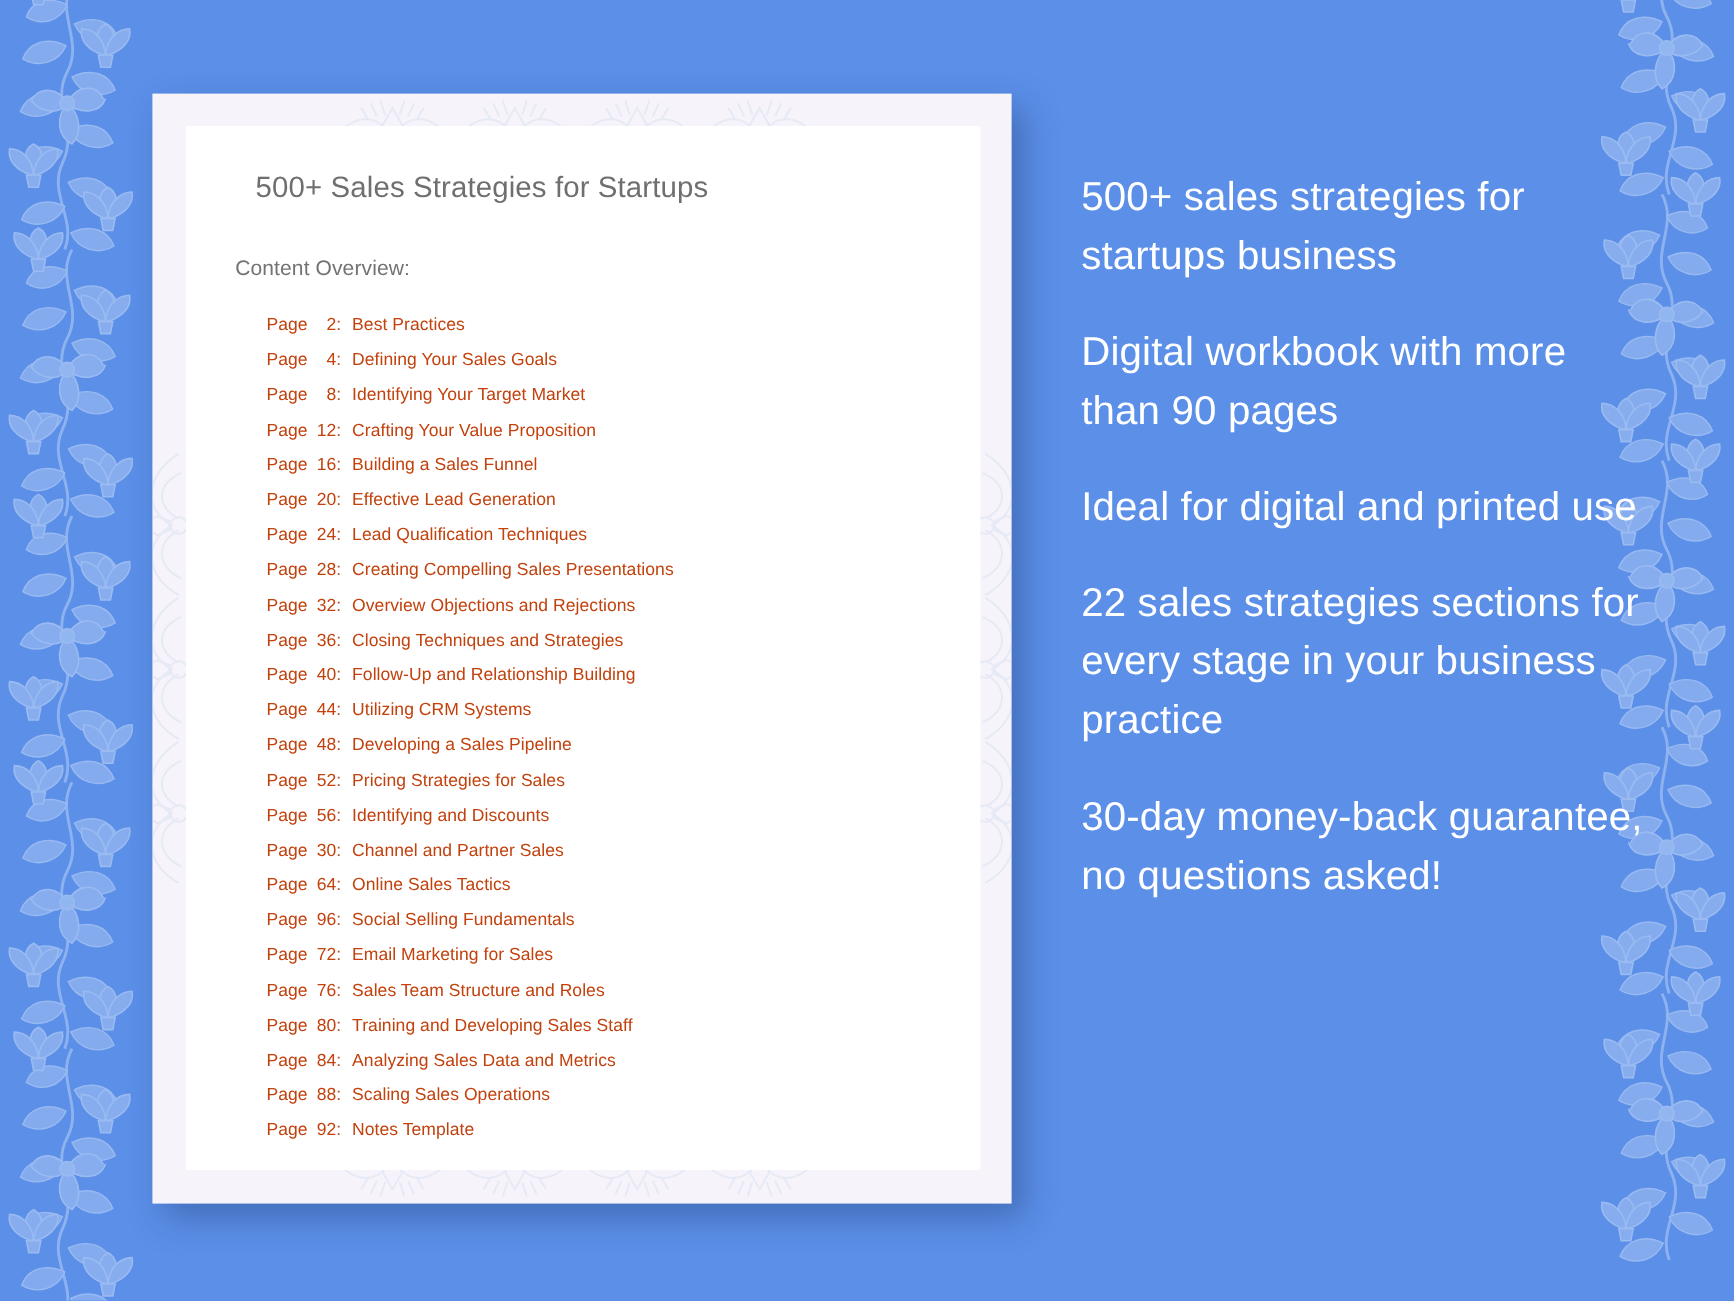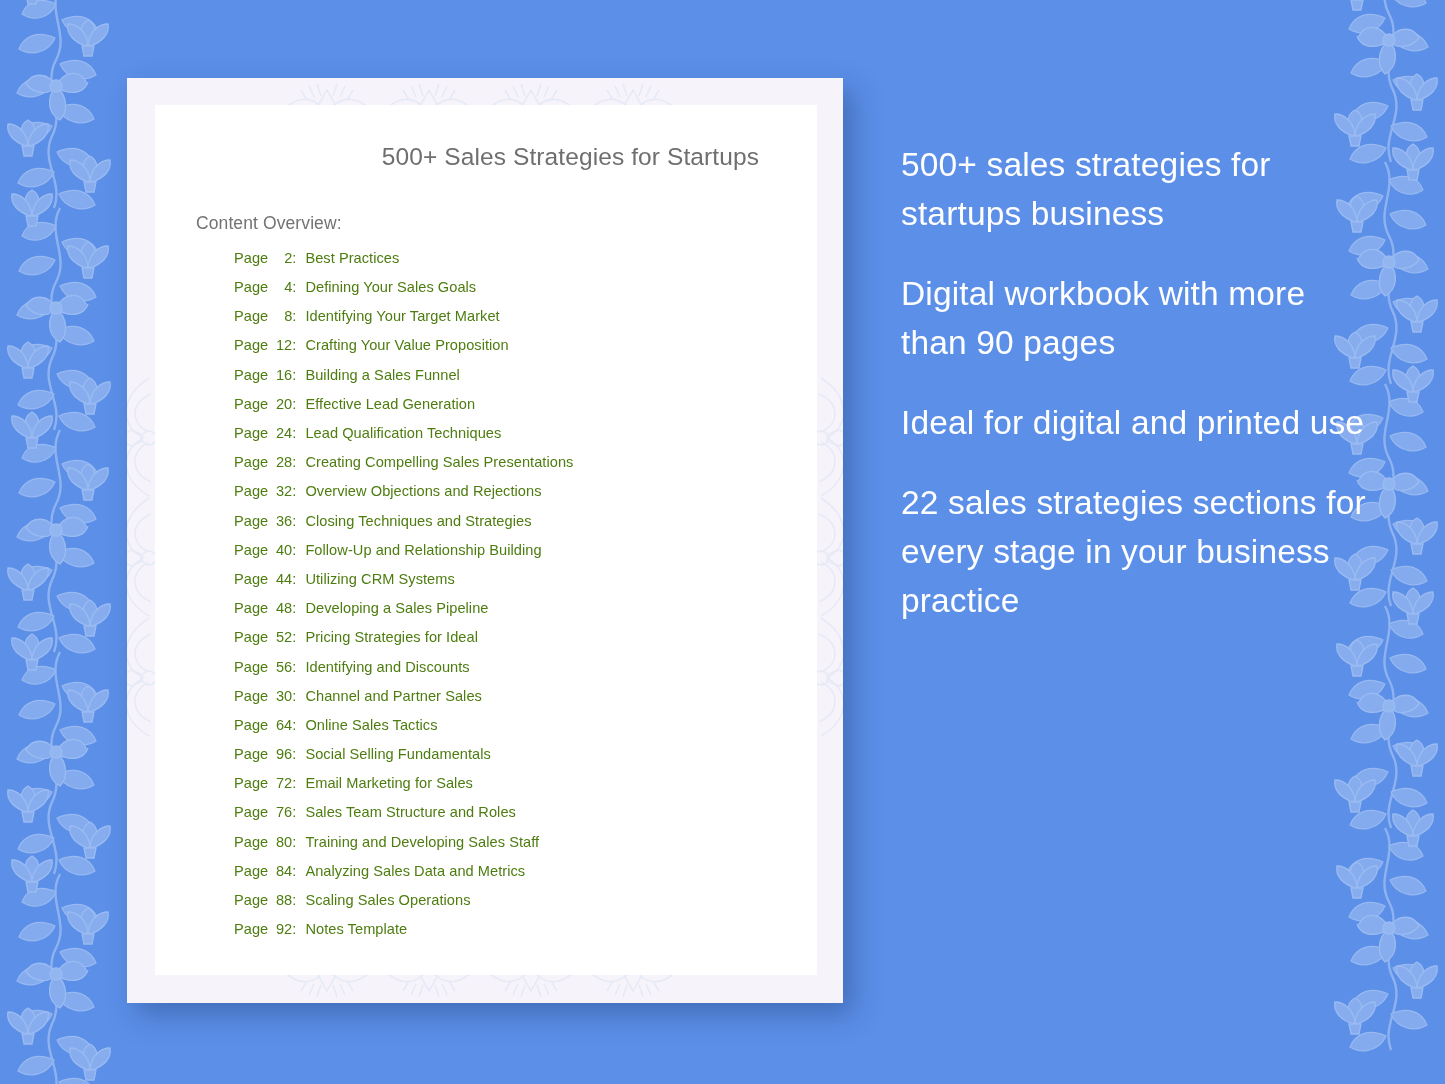--- a/index.html
+++ b/index.html
@@ -40,21 +40,21 @@
   .doc-page {
     position:absolute;
     left:28px; top:27px;
     width:662px; height:870px;
     background:#ffffff;
     z-index:2;
   }
 
   .doc-title {
     margin-top:37px;
-    text-align:right;
+    text-align:left;
     font-size:24.5px;
     line-height:1.22;
     color:#6f6f6f;
     font-weight:400;
     letter-spacing:.1px;
     padding:0 58px;
   }
 
   .overview-label {
     margin-top:41px;
@@ -64,26 +64,25 @@
     letter-spacing:.1px;
   }
 
   .toc-list {
     margin-top:16px;
     margin-left:67px;
     list-style:none;
   }
   .toc-item {
     display:flex;
-    align-items:flex-start;
+    align-items:flex-end;
     font-size:14.6px;
-    color:#4d7c0f;
+    color:#c2410c;
     height:29.2px;
     letter-spacing:.05px;
-    margin-left:12px;
   }
   .toc-page-label { white-space:pre; }
   .toc-page-num {
     display:inline-block;
     min-width:24px;
     text-align:right;
   }
   .toc-colon { margin-right:9px; }
   .toc-title-text { white-space:nowrap; }
 
@@ -313,21 +312,21 @@
         <li class="toc-item">
           <span class="toc-page-label">Page</span>
           <span class="toc-page-num">48</span>
           <span class="toc-colon">:</span>
           <span class="toc-title-text">Developing a Sales Pipeline</span>
         </li>
         <li class="toc-item">
           <span class="toc-page-label">Page</span>
           <span class="toc-page-num">52</span>
           <span class="toc-colon">:</span>
-          <span class="toc-title-text">Pricing Strategies for Ideal</span>
+          <span class="toc-title-text">Pricing Strategies for Sales</span>
         </li>
         <li class="toc-item">
           <span class="toc-page-label">Page</span>
           <span class="toc-page-num">56</span>
           <span class="toc-colon">:</span>
           <span class="toc-title-text">Identifying and Discounts</span>
         </li>
         <li class="toc-item">
           <span class="toc-page-label">Page</span>
           <span class="toc-page-num">30</span>
@@ -385,13 +384,14 @@
       </ul>
 
   </div>
 </div>
 
 <div class="promo">
     <p class="promo-block">500+ sales strategies for startups business</p>
     <p class="promo-block">Digital workbook with more than 90 pages</p>
     <p class="promo-block">Ideal for digital and printed use</p>
     <p class="promo-block">22 sales strategies sections for every stage in your business practice</p>
+    <p class="promo-block">30-day money-back guarantee, no questions asked!</p>
   </div>
 
 </body></html>

